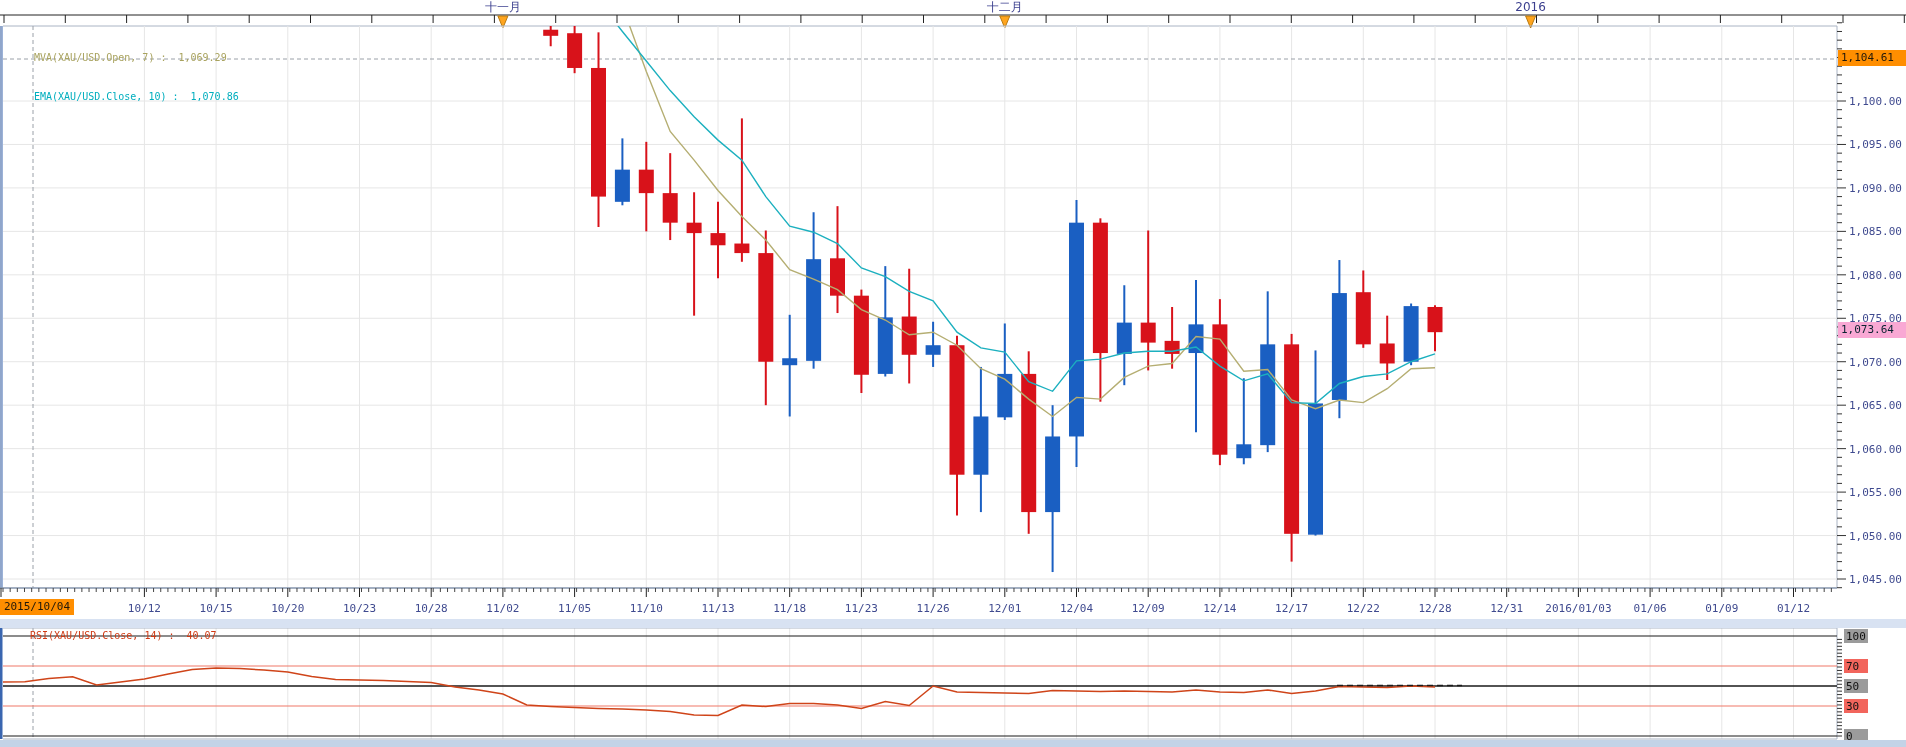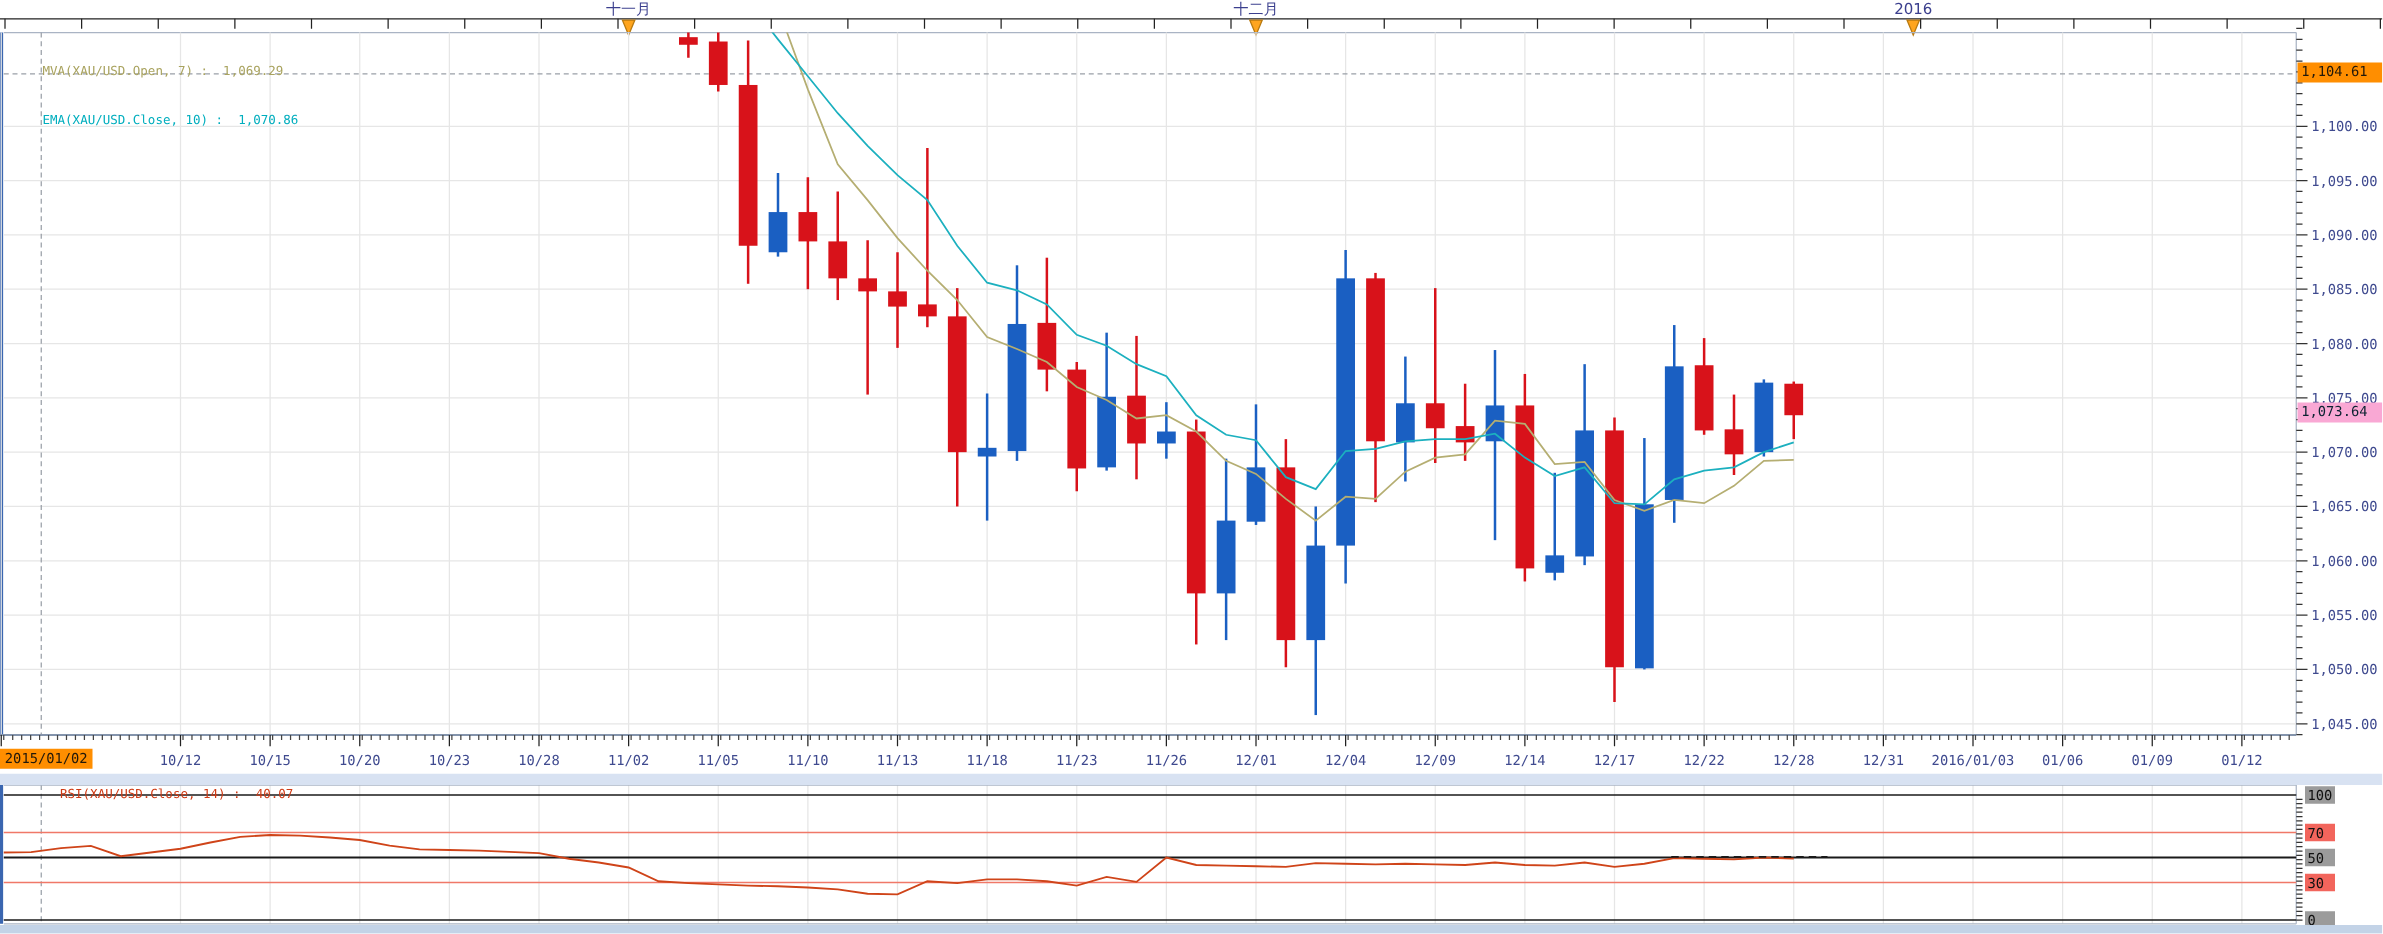--- a/index.html
+++ b/index.html
@@ -3,21 +3,21 @@
 <meta charset="utf-8">
 <style>
   html,body{margin:0;padding:0;background:#ffffff;}
   #stage{position:relative;width:1906px;height:747px;background:#ffffff;overflow:hidden;
          font-family:"DejaVu Sans Mono",monospace;text-decoration:underline;}
   #chart-svg{position:absolute;left:0;top:0;}
   .legend{position:absolute;font-size:10px;line-height:13px;white-space:pre;pointer-events:none;}
   #legend-main{left:34px;top:25px;}
   #legend-main .mva{color:#a9a35f;}
   #legend-main .ema{color:#00aebe;}
-  #legend-rsi{left:48px;top:629px;color:#cf3a14;}
+  #legend-rsi{left:30px;top:629px;color:#cf3a14;}
   .tag{position:absolute;font-size:11px;line-height:16px;color:#22190a;white-space:nowrap;
        padding:0 3px;pointer-events:none;}
   #tag-price{left:1838px;top:50px;width:62px;height:16px;background:#ff8e00;}
   #tag-last{left:1838px;top:322px;width:62px;height:16px;background:#f9a8d4;color:#0a2230;}
   #tag-date{left:0px;top:599px;width:68px;height:16px;background:#ff8e00;text-align:center;}
   #divider{position:absolute;left:0;top:619px;width:1906px;height:9px;background:#d8e2f2;}
   #bottom-strip{position:absolute;left:0;top:740px;width:1906px;height:7px;background:#c3d3e7;}
 </style>
 </head>
 <body>
@@ -657,17 +657,17 @@
 
   <div id="legend-main" class="legend">
     <div class="mva">MVA(XAU/USD.Open, 7) :  1,069.29</div>
     <div class="ema">EMA(XAU/USD.Close, 10) :  1,070.86</div>
   </div>
 
   <div id="legend-rsi" class="legend">RSI(XAU/USD.Close, 14) :  40.07</div>
 
   <div id="tag-price" class="tag">1,104.61</div>
   <div id="tag-last" class="tag">1,073.64</div>
-  <div id="tag-date" class="tag">2015/01/02</div>
+  <div id="tag-date" class="tag">2015/10/04</div>
 
   <div id="divider"></div>
   <div id="bottom-strip"></div>
 </div>
 
 </body></html>

